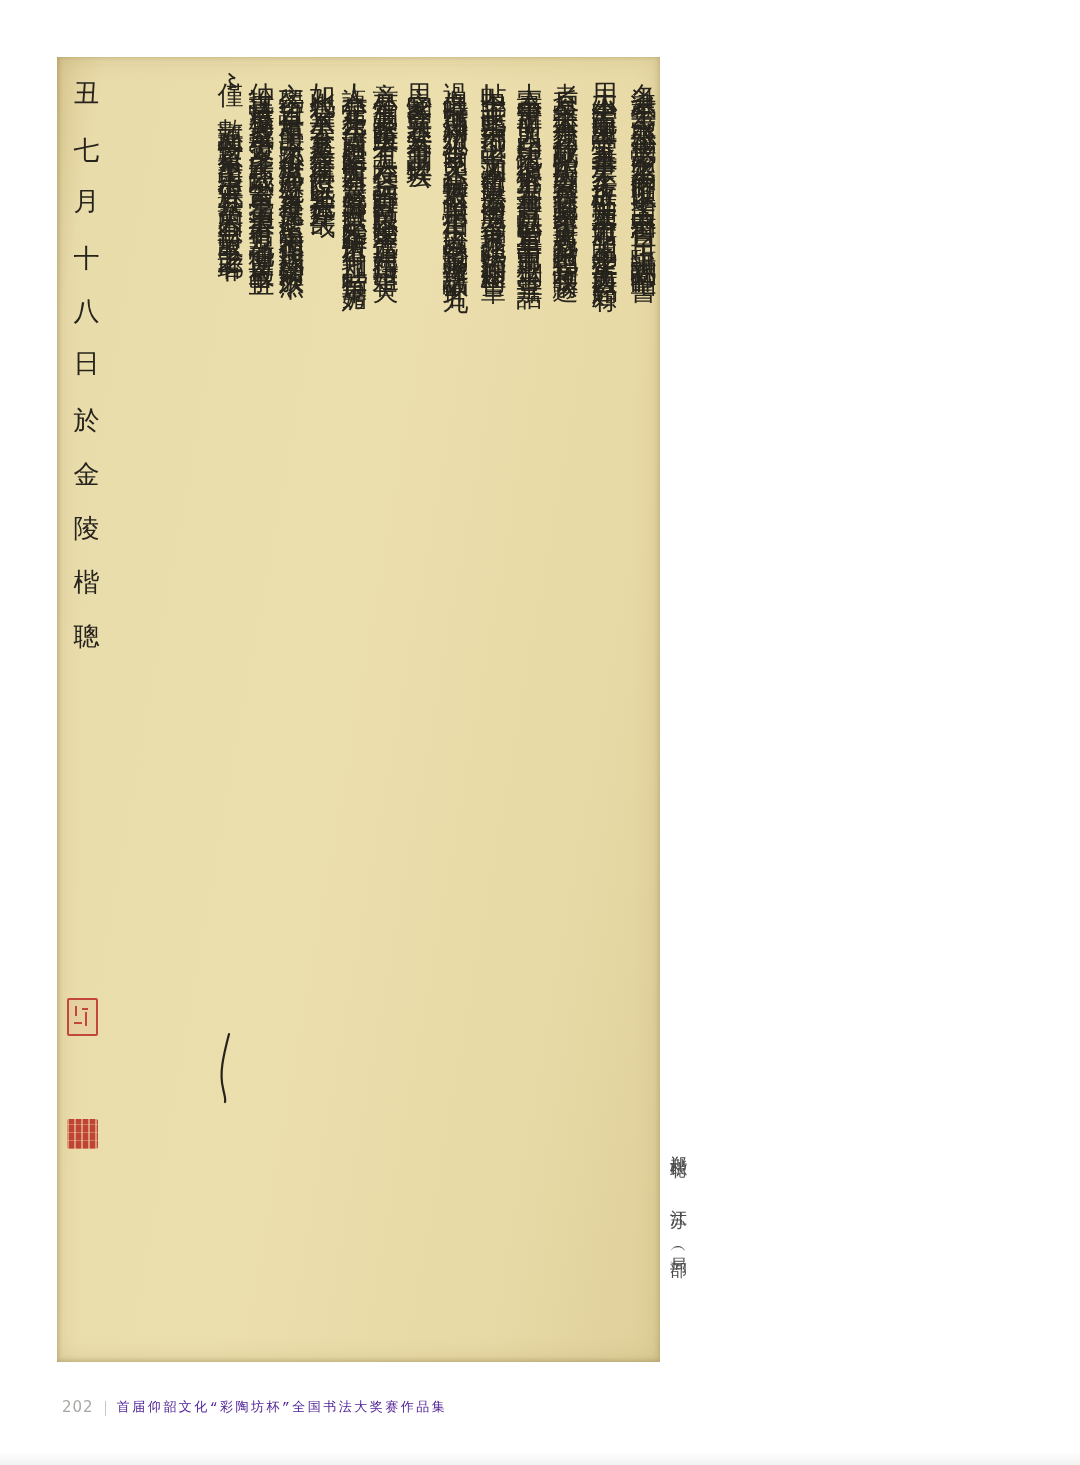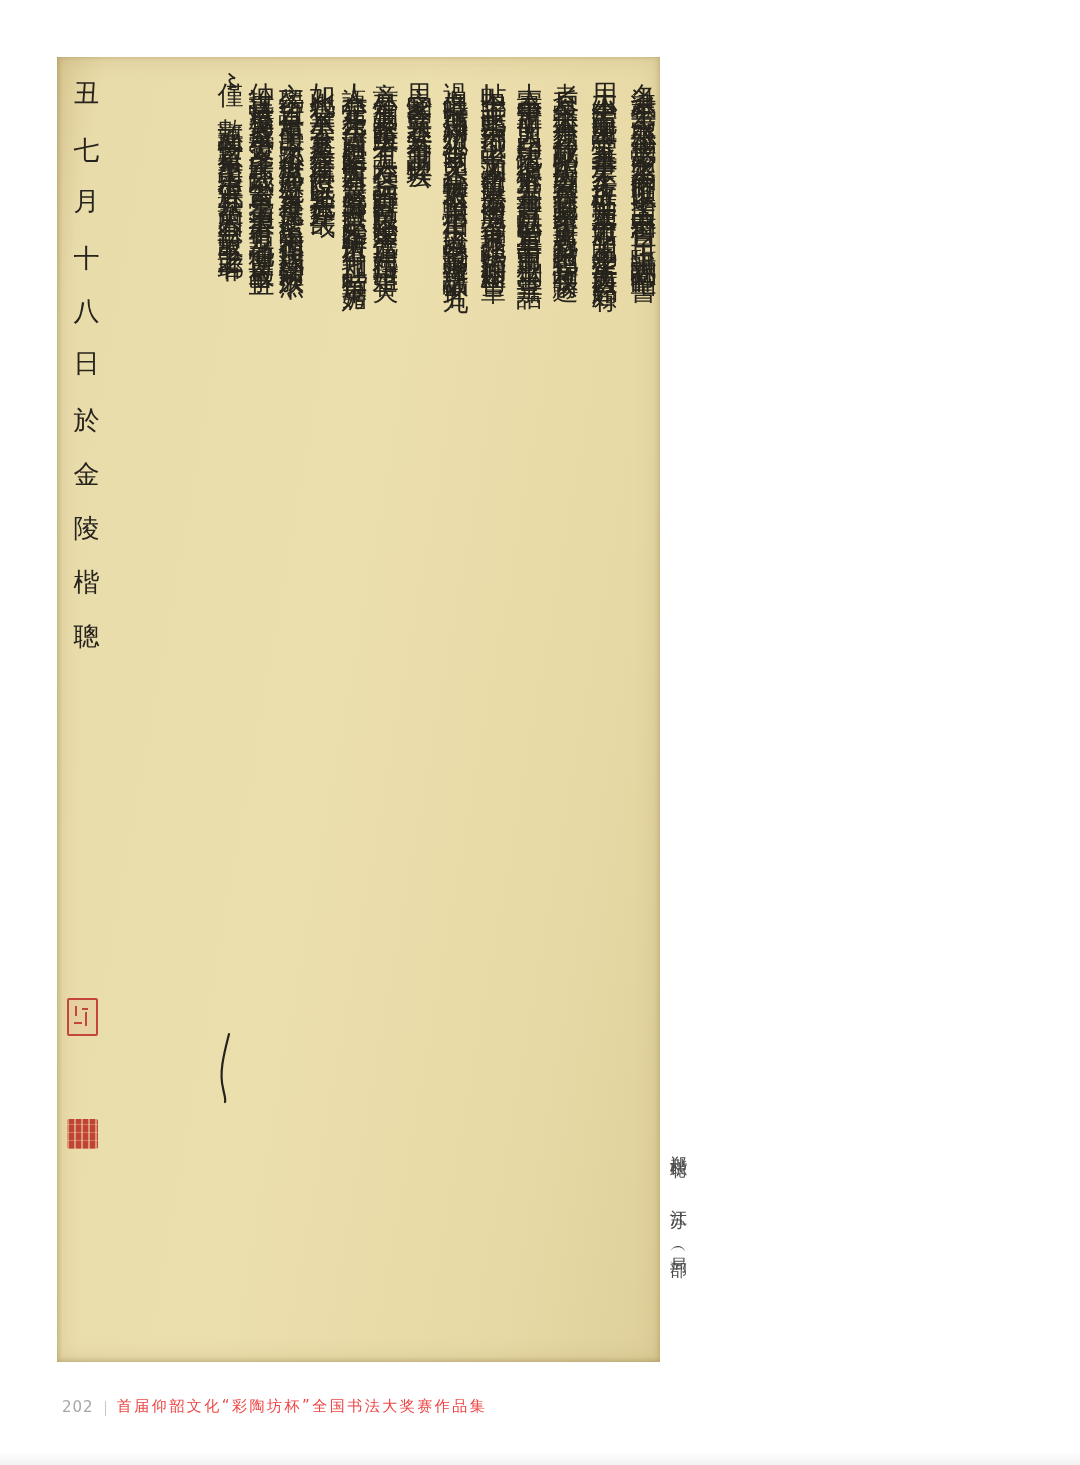--- a/index.html
+++ b/index.html
@@ -52,21 +52,21 @@
   }
   .attribution .gap-lg{margin-top:22px;}
   .attribution .gap-sm{margin-top:16px;}
   
   .footer{
     position:absolute;left:62px;top:1394px;height:22px;
     display:flex;align-items:flex-end;color:#b2b0ad;
   }
   .footer .pageno{font-size:15px;letter-spacing:1px;color:#a9a7a4;}
   .footer .divider{width:1px;height:15px;background:#c8c6c3;margin:0 11px;}
-  .footer .booktitle{font-size:15px;letter-spacing:2.5px;color:#ef4444;}
+  .footer .booktitle{font-size:13px;letter-spacing:2.5px;color:#4c1d95;font-family:Liberation Mono, monospace;}
   
   .page-edge{position:absolute;left:0;bottom:0;width:1080px;height:14px;background:linear-gradient(to bottom,rgba(0,0,0,0),rgba(0,0,0,.05));}
 </style>
 </head>
 <body>
 
 <div class="paper">
   <div id="columns">
       <div class="col" style="left: 570px;">名洪武季年為永寧縣丞謫戍雲南永樂乙未仲昭以進士簡入中書科習字一日上臨試親閱仲昭書</div>
       <div class="col" style="left: 531px;">用大小中書院而謝事終于家其書畫平生不多作故世惟知太常墨竹而不知孟賜予注年所書西銘頗有</div>

